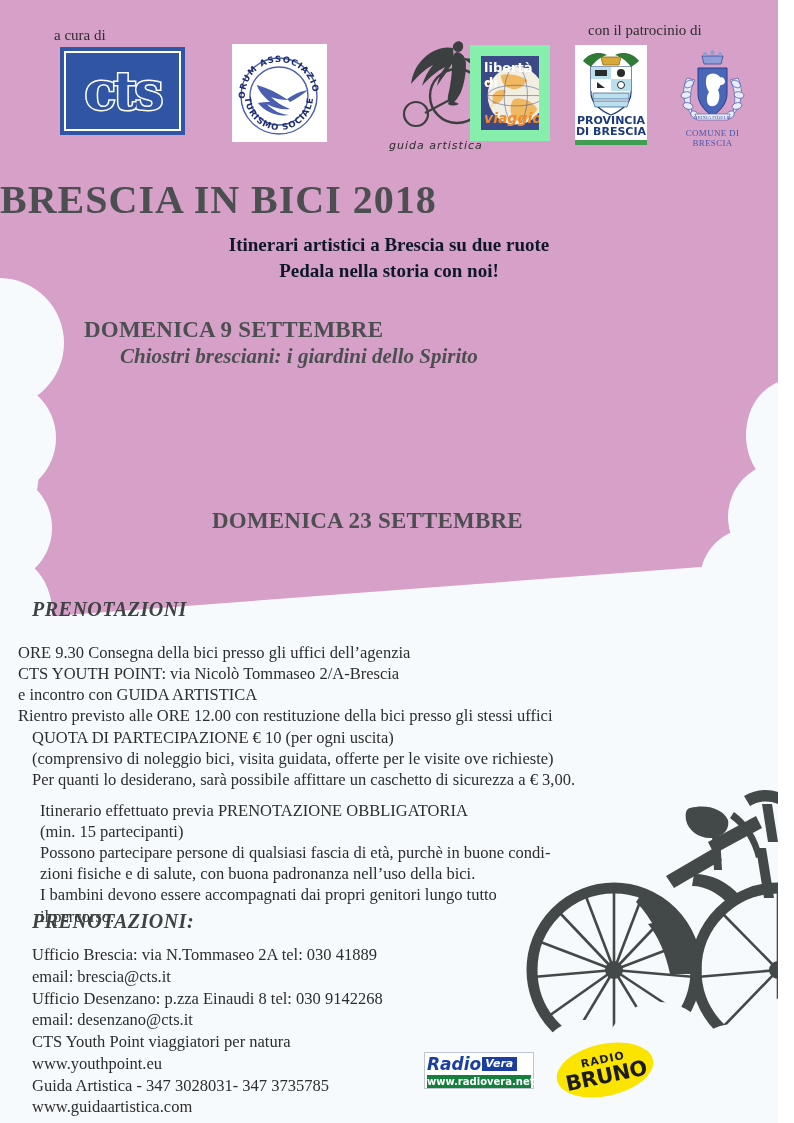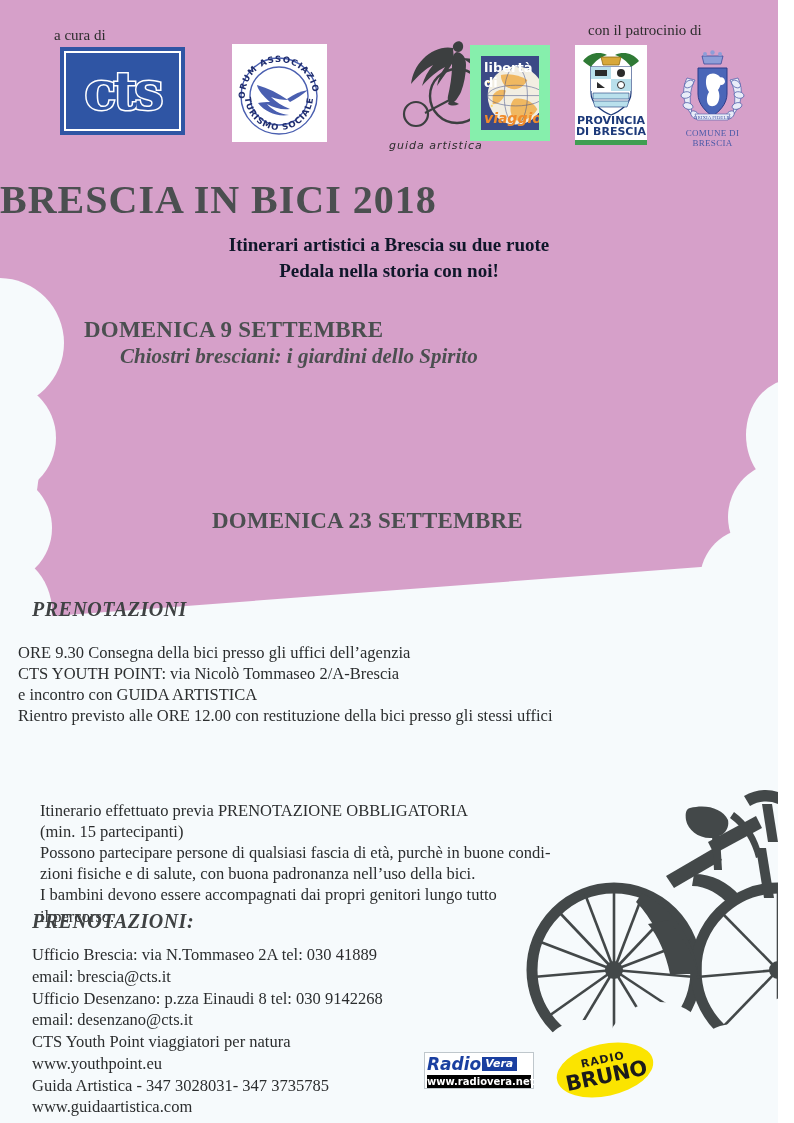--- a/index.html
+++ b/index.html
@@ -313,21 +313,21 @@
     font-size: 11px;
     font-weight: bold;
     font-style: italic;
     color: #ffffff;
     background: #1a3fa0;
     line-height: 1;
     padding: 1px 4px 2px 3px;
     margin-left: 1px;
   }
   .rv-bottom {
-    background: #000000;
+    background: #15803d;
     color: #ffffff;
     font-family: "DejaVu Sans", sans-serif;
     font-size: 10px;
     font-weight: bold;
     text-align: center;
     line-height: 13px;
     height: 13px;
     margin: 0 2px;
   }
 
@@ -607,20 +607,23 @@
       </g>
     </svg>
   </div>
 
   <div class="body-area">
     <div class="sec-title" id="sec-informazioni">PRENOTAZIONI</div>
     <div class="para" id="para-orari">ORE 9.30 Consegna della bici presso gli uffici dell’agenzia
 CTS YOUTH POINT: via Nicolò Tommaseo 2/A-Brescia
 e incontro con GUIDA ARTISTICA
 Rientro previsto alle ORE 12.00 con restituzione della bici presso gli stessi uffici</div>
+    <div class="para" id="para-quota">QUOTA DI PARTECIPAZIONE € 10 (per ogni uscita)
+(comprensivo di noleggio bici, visita guidata, offerte per le visite ove richieste)
+Per quanti lo desiderano, sarà possibile affittare un caschetto di sicurezza a € 3,00.</div>
     <div class="para" id="para-itinerario">Itinerario effettuato previa PRENOTAZIONE OBBLIGATORIA
 (min. 15 partecipanti)
 Possono partecipare persone di qualsiasi fascia di età, purchè in buone condi-
 zioni fisiche e di salute, con buona padronanza nell’uso della bici.
 I bambini devono essere accompagnati dai propri genitori lungo tutto
 il percorso.</div>
     <div class="sec-title" id="sec-prenotazioni">PRENOTAZIONI:</div>
     <div class="para" id="para-contatti">Ufficio Brescia: via N.Tommaseo 2A tel: 030 41889
 email: brescia@cts.it
 Ufficio Desenzano: p.zza Einaudi 8 tel: 030 9142268

